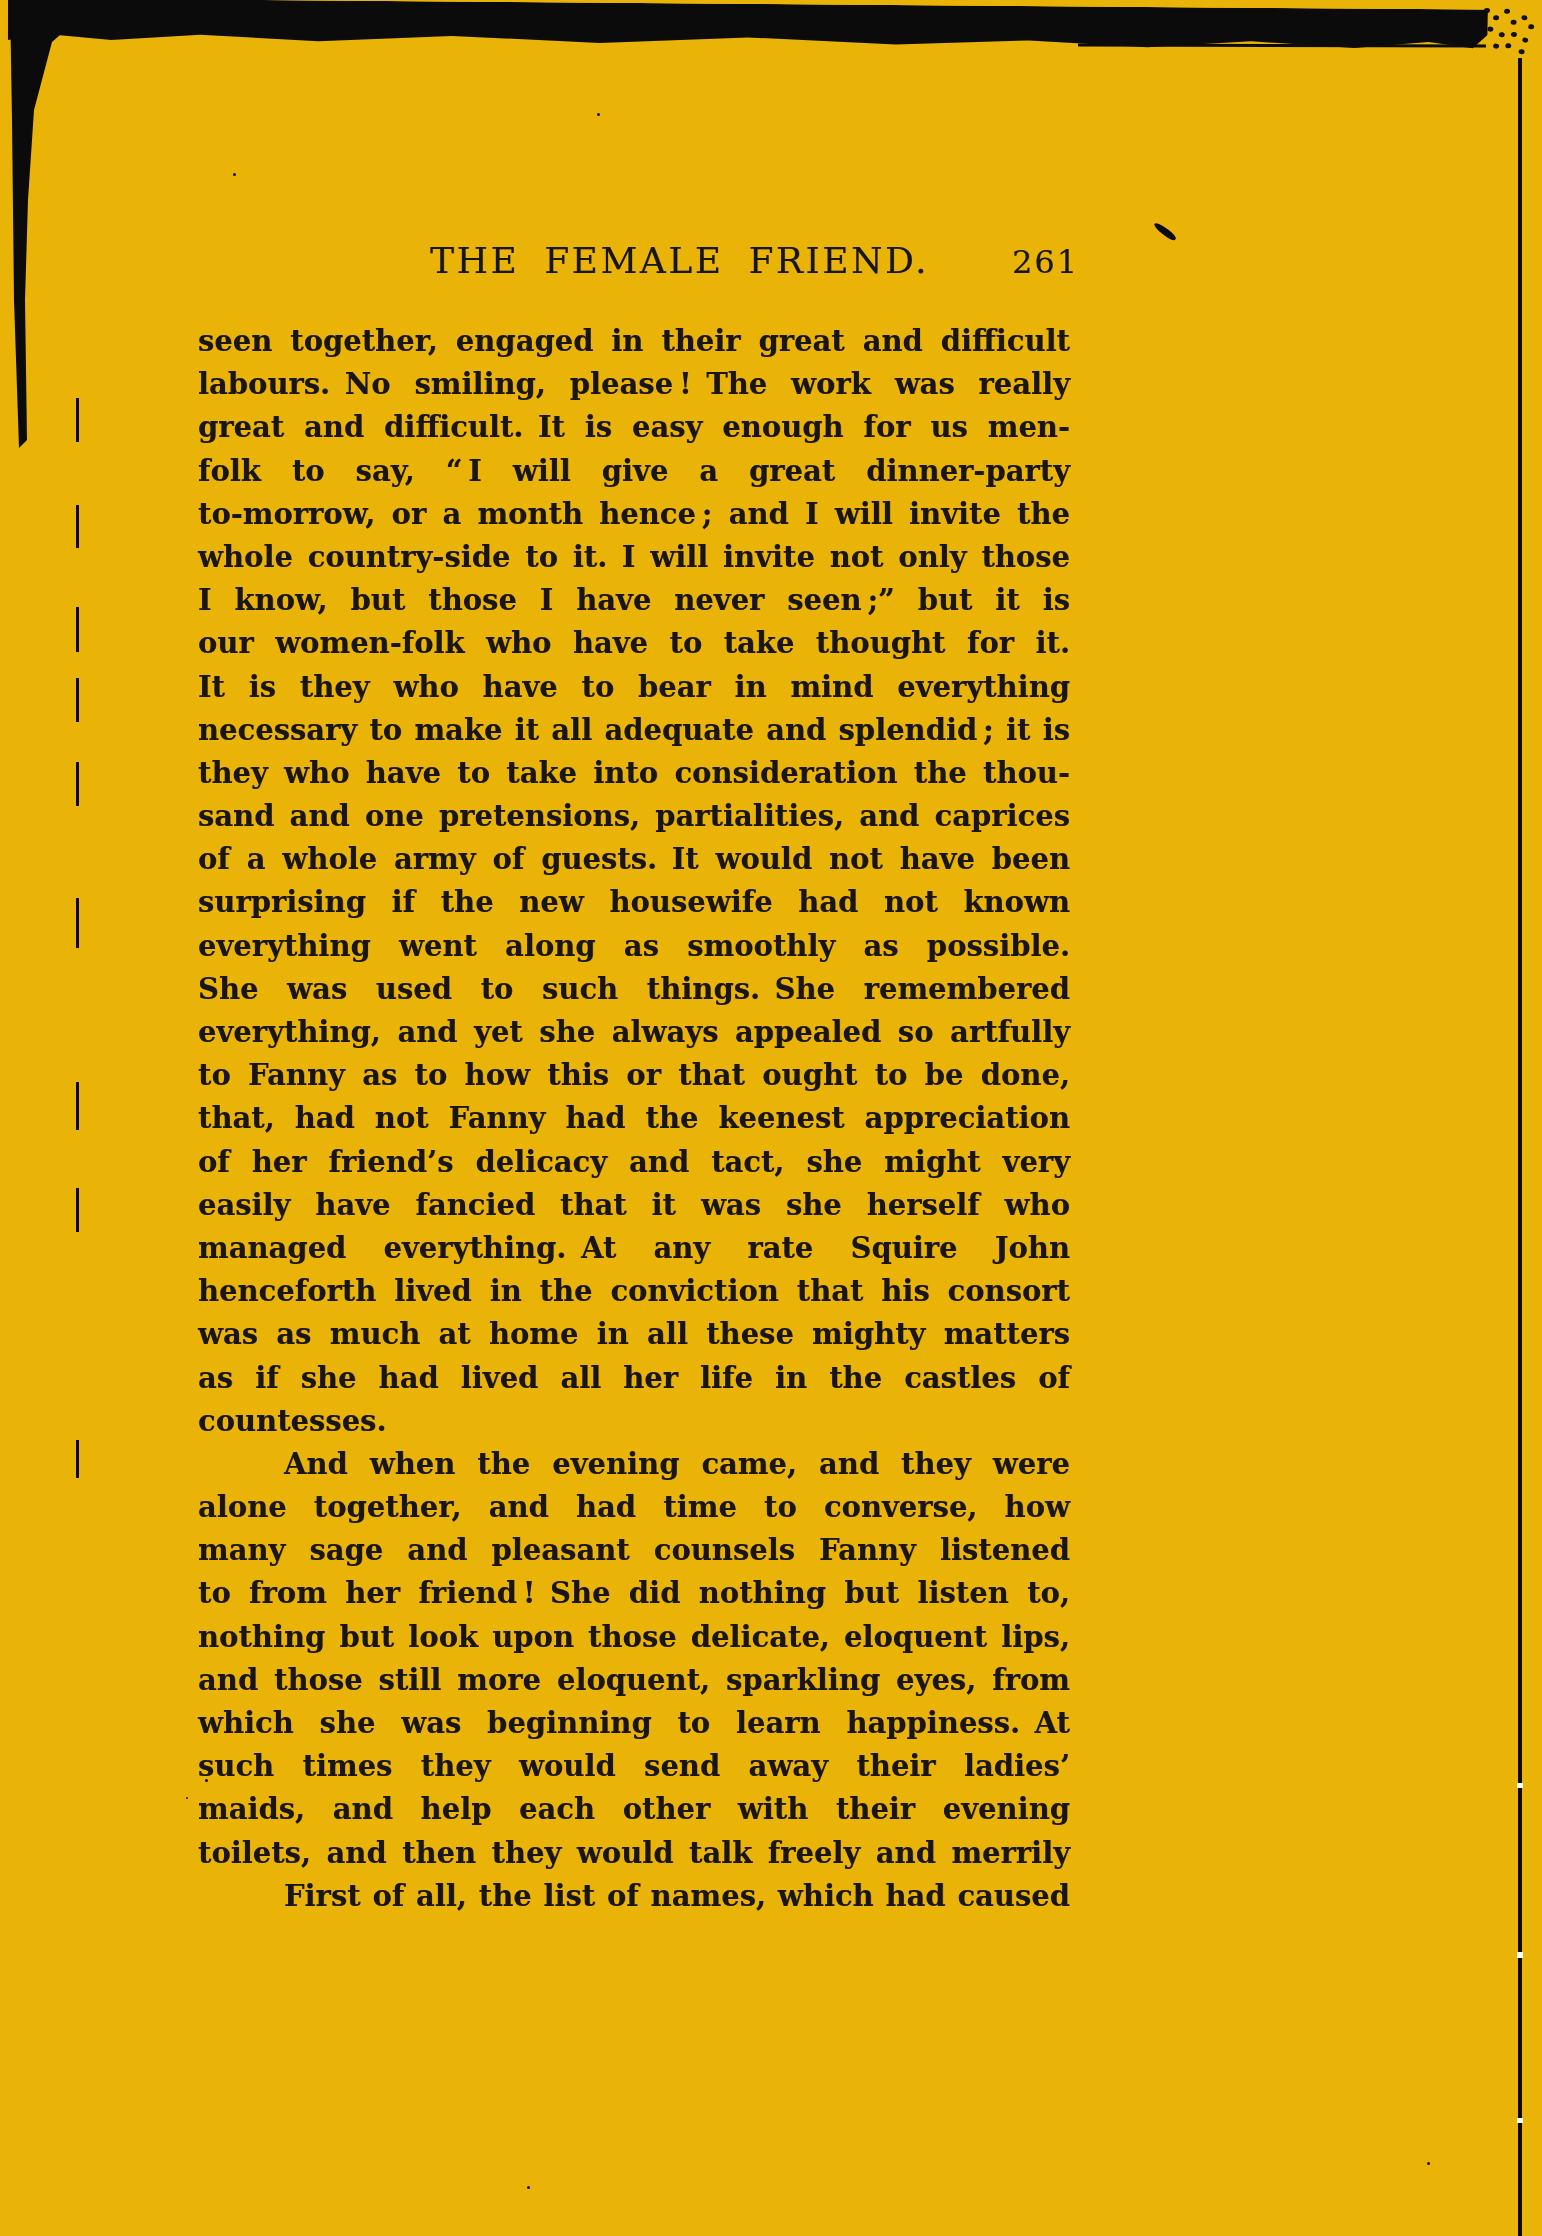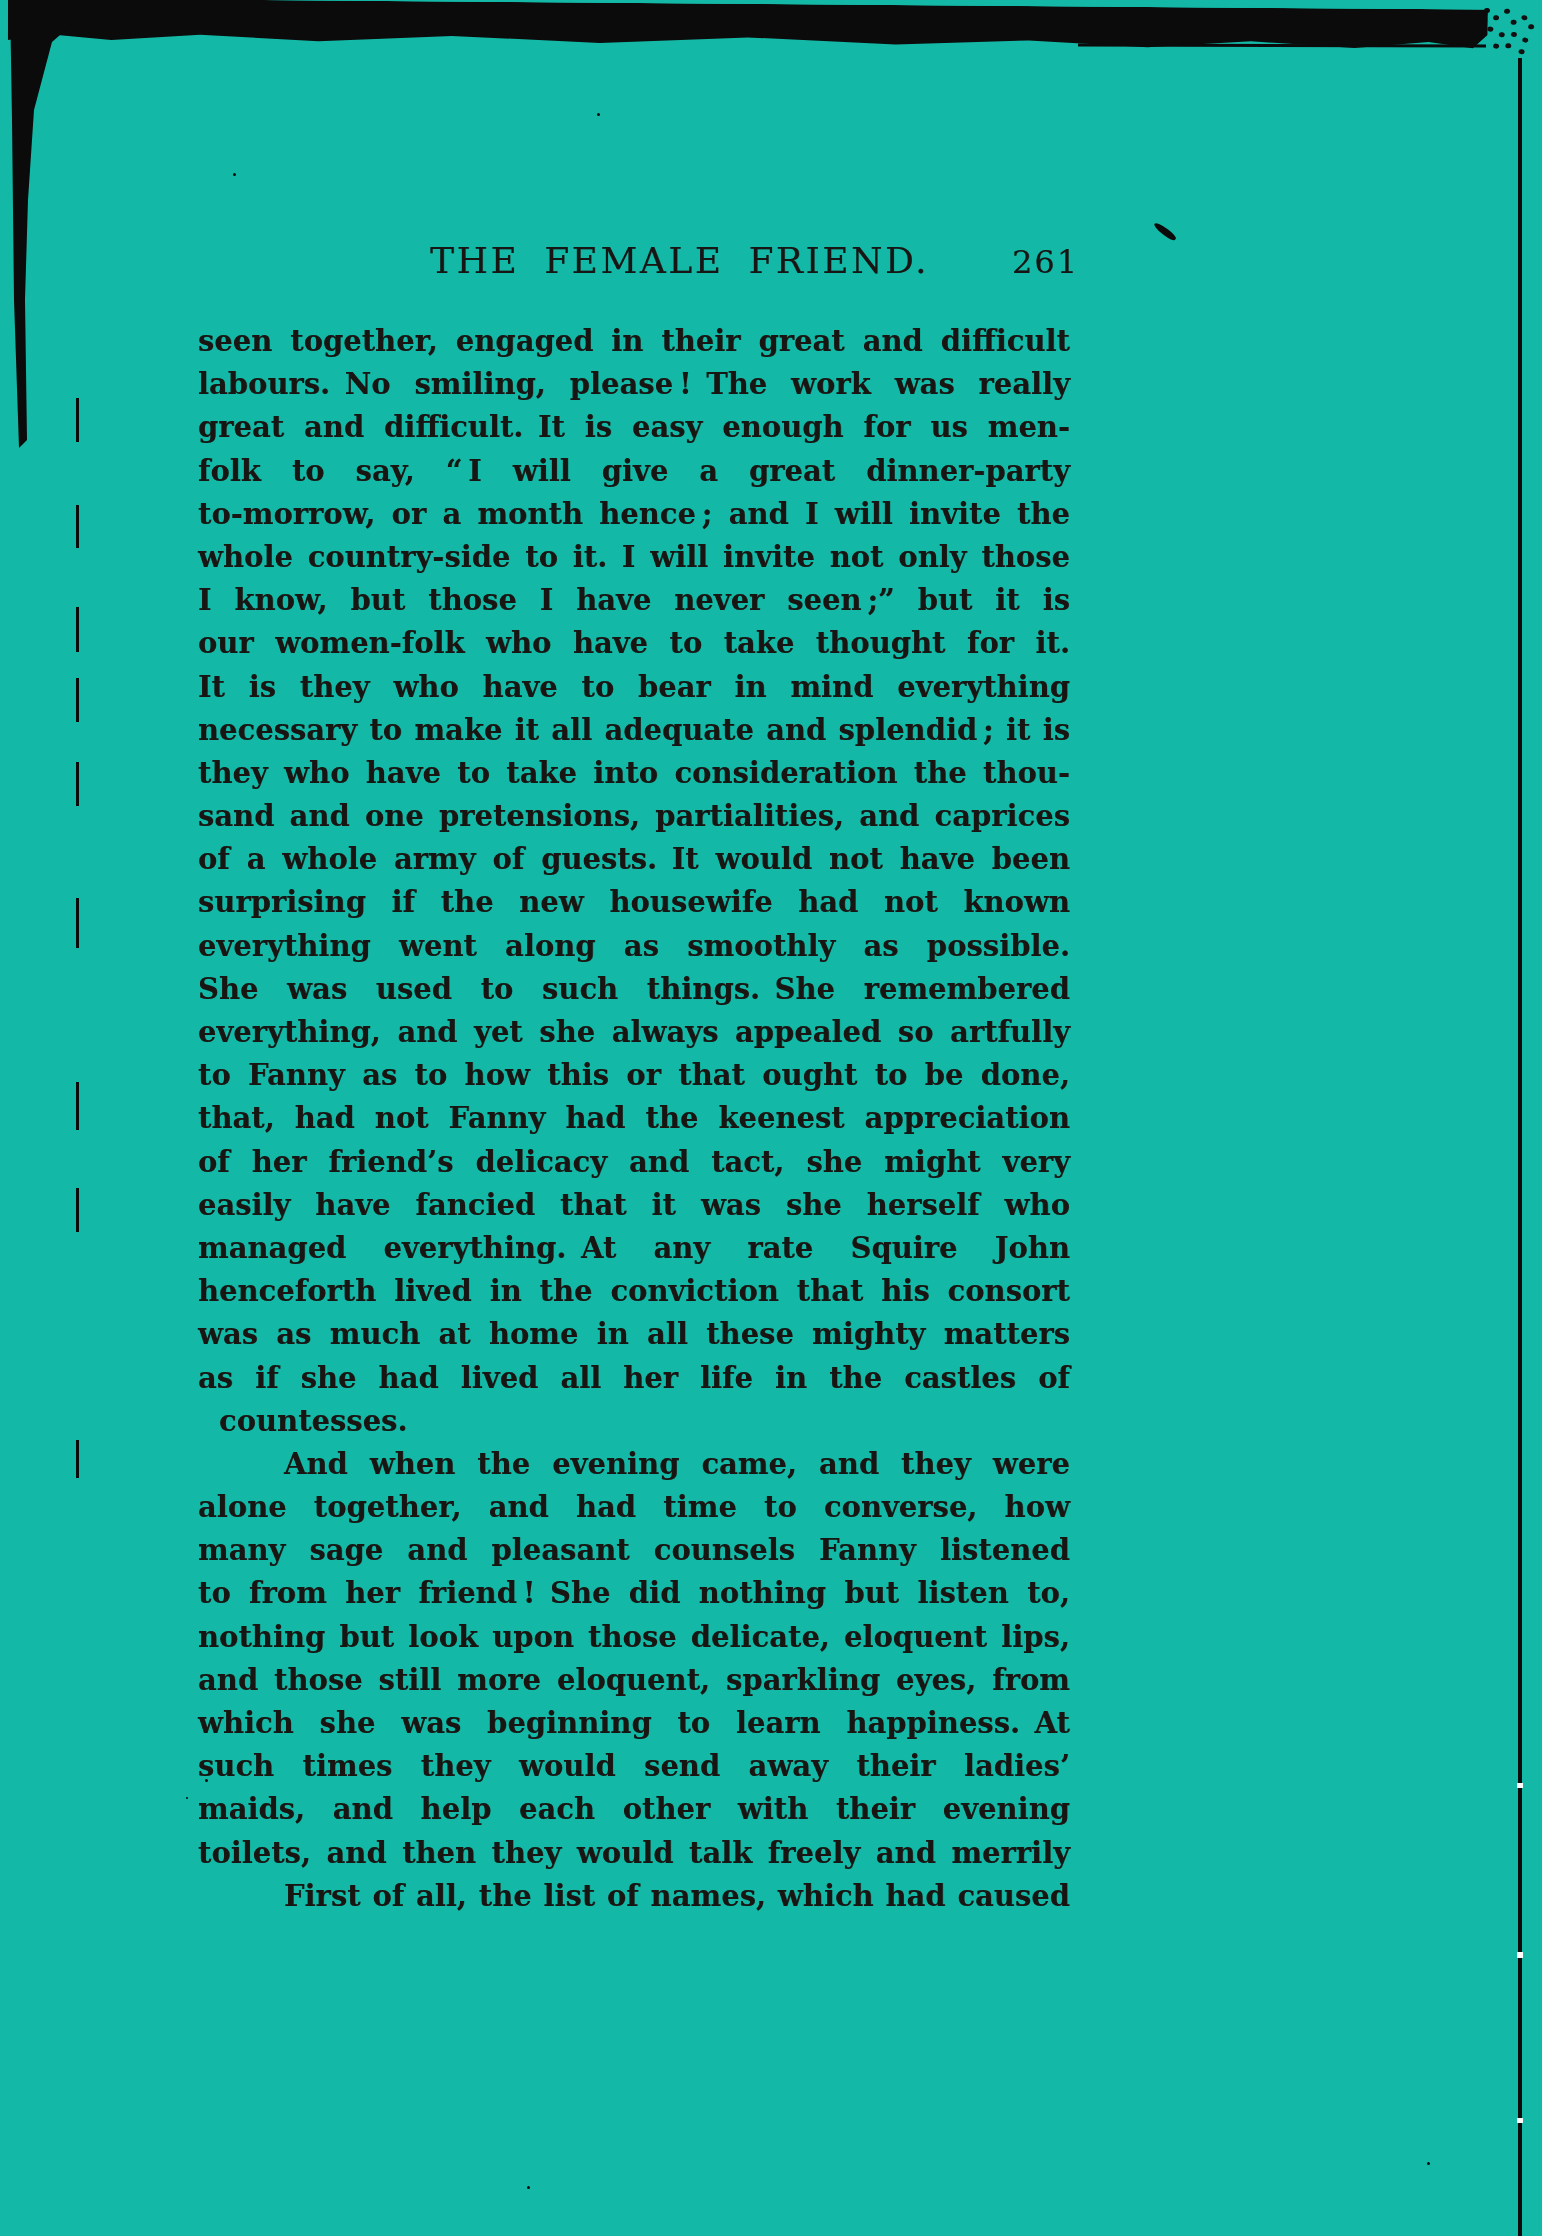--- a/index.html
+++ b/index.html
@@ -1,19 +1,19 @@
 <!DOCTYPE html>
 <html><head>
 <meta charset="utf-8">
 <style>
   html,body{margin:0;padding:0;background:#e8e8e6;}
   .page{
     position:relative;
     width:1542px;height:2236px;
-    background:#14b8a6;
+    background:#eab308;
     overflow:hidden;
     font-family:"DejaVu Serif","Liberation Serif",serif;
     color:#171513;
   }
   
   .art{position:absolute;background:#0b0b0b;}
   .top-band{
     left:8px;top:-2px;width:1480px;height:42px;
     transform:rotate(0.45deg);transform-origin:left top;
     clip-path:polygon(0 0,100% 0,100% 60%,99% 92%,96% 78%,91% 94%,84% 80%,77% 96%,69% 82%,60% 94%,50% 80%,40% 96%,30% 82%,21% 97%,13% 84%,7% 98%,3% 86%,0 100%);
@@ -57,21 +57,21 @@
     text-shadow:0.35px 0.35px 0.25px rgba(25,20,15,.4);
     word-spacing:1.5px;
     font-weight:bold;
   }
   .line{
     height:43.2px;line-height:43.2px;white-space:nowrap;
     text-align:justify;text-align-last:justify;text-justify:inter-word;
     overflow:visible;
   }
   .line.indent{text-indent:86px;}
-  .line.nojust{text-align-last:left;margin-left:21px;}
+  .line.nojust{text-align-last:left;}
 </style>
 </head>
 <body>
 
 <div class="page">
 
   <div class="art top-band"></div>
   <div class="art top-band-underline"></div>
   <div class="art corner-speckle"></div>
   <div class="art left-wedge"></div>

